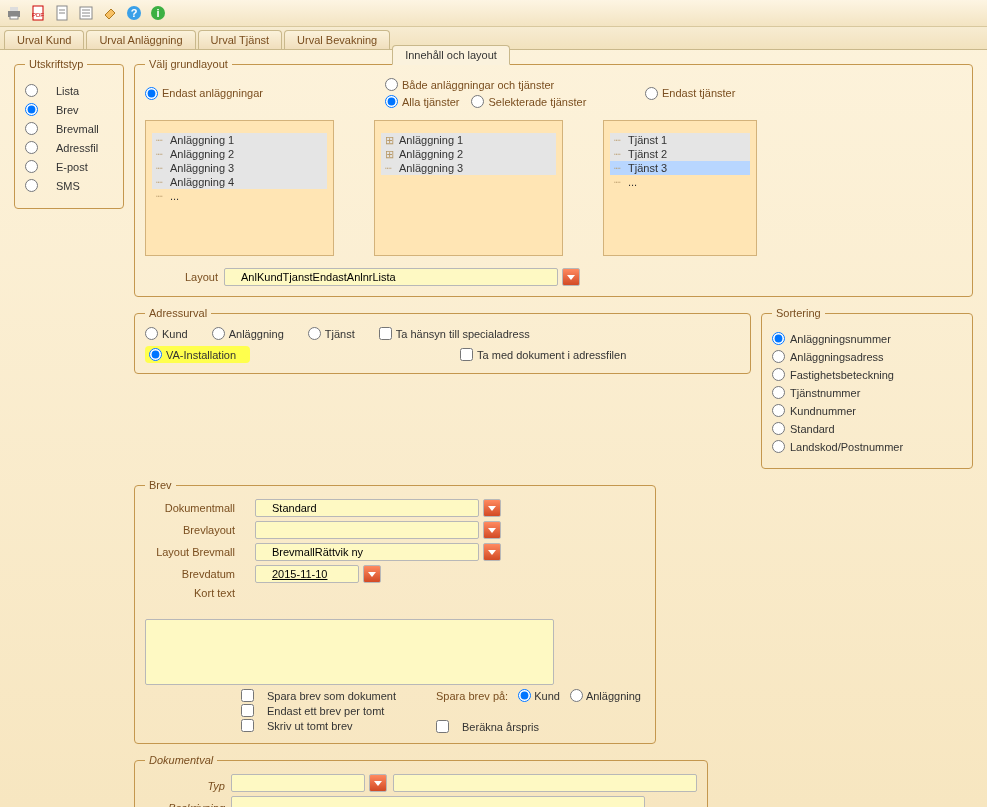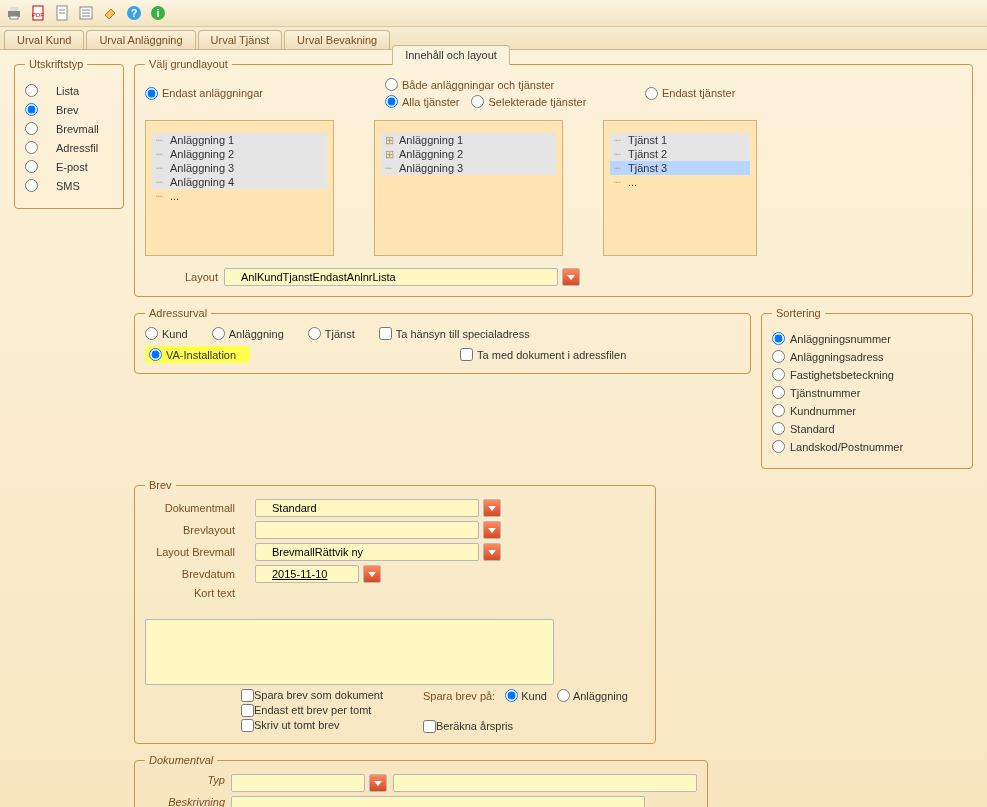--- a/index.html
+++ b/index.html
@@ -205,27 +205,27 @@
     width: 375px;
     height: 60px;
     resize: none;
   }
   .brev .chk-block {
     margin-left: 96px;
     display:flex;
     gap:40px;
   }
   .brev .chk-col { display:flex; flex-direction:column; gap:2px;}
-  .brev .chk-col label { display:flex; align-items:flex-start; gap:0;}
+  .brev .chk-col label { display:flex; align-items:center; gap:13px;}
   .brev .spara-pa { color:#7a4e1f; display:flex; align-items:center; gap:10px;}
   .brev .spara-pa label{ display:flex; align-items:center; gap:3px; color:#333;}
 
   
   .dok .form-row, .etikett .form-row {
-    display:flex; align-items:flex-start; gap:6px; margin-bottom:4px;
+    display:flex; align-items:flex-end; gap:6px; margin-bottom:4px;
   }
   .dok .form-row .lbl, .etikett .form-row .lbl {
     width: 80px; text-align:right; color:#7a4e1f;
   }
 
   input[type=radio], input[type=checkbox]{ margin:0; }
 
   
   svg { display:block; }
 

